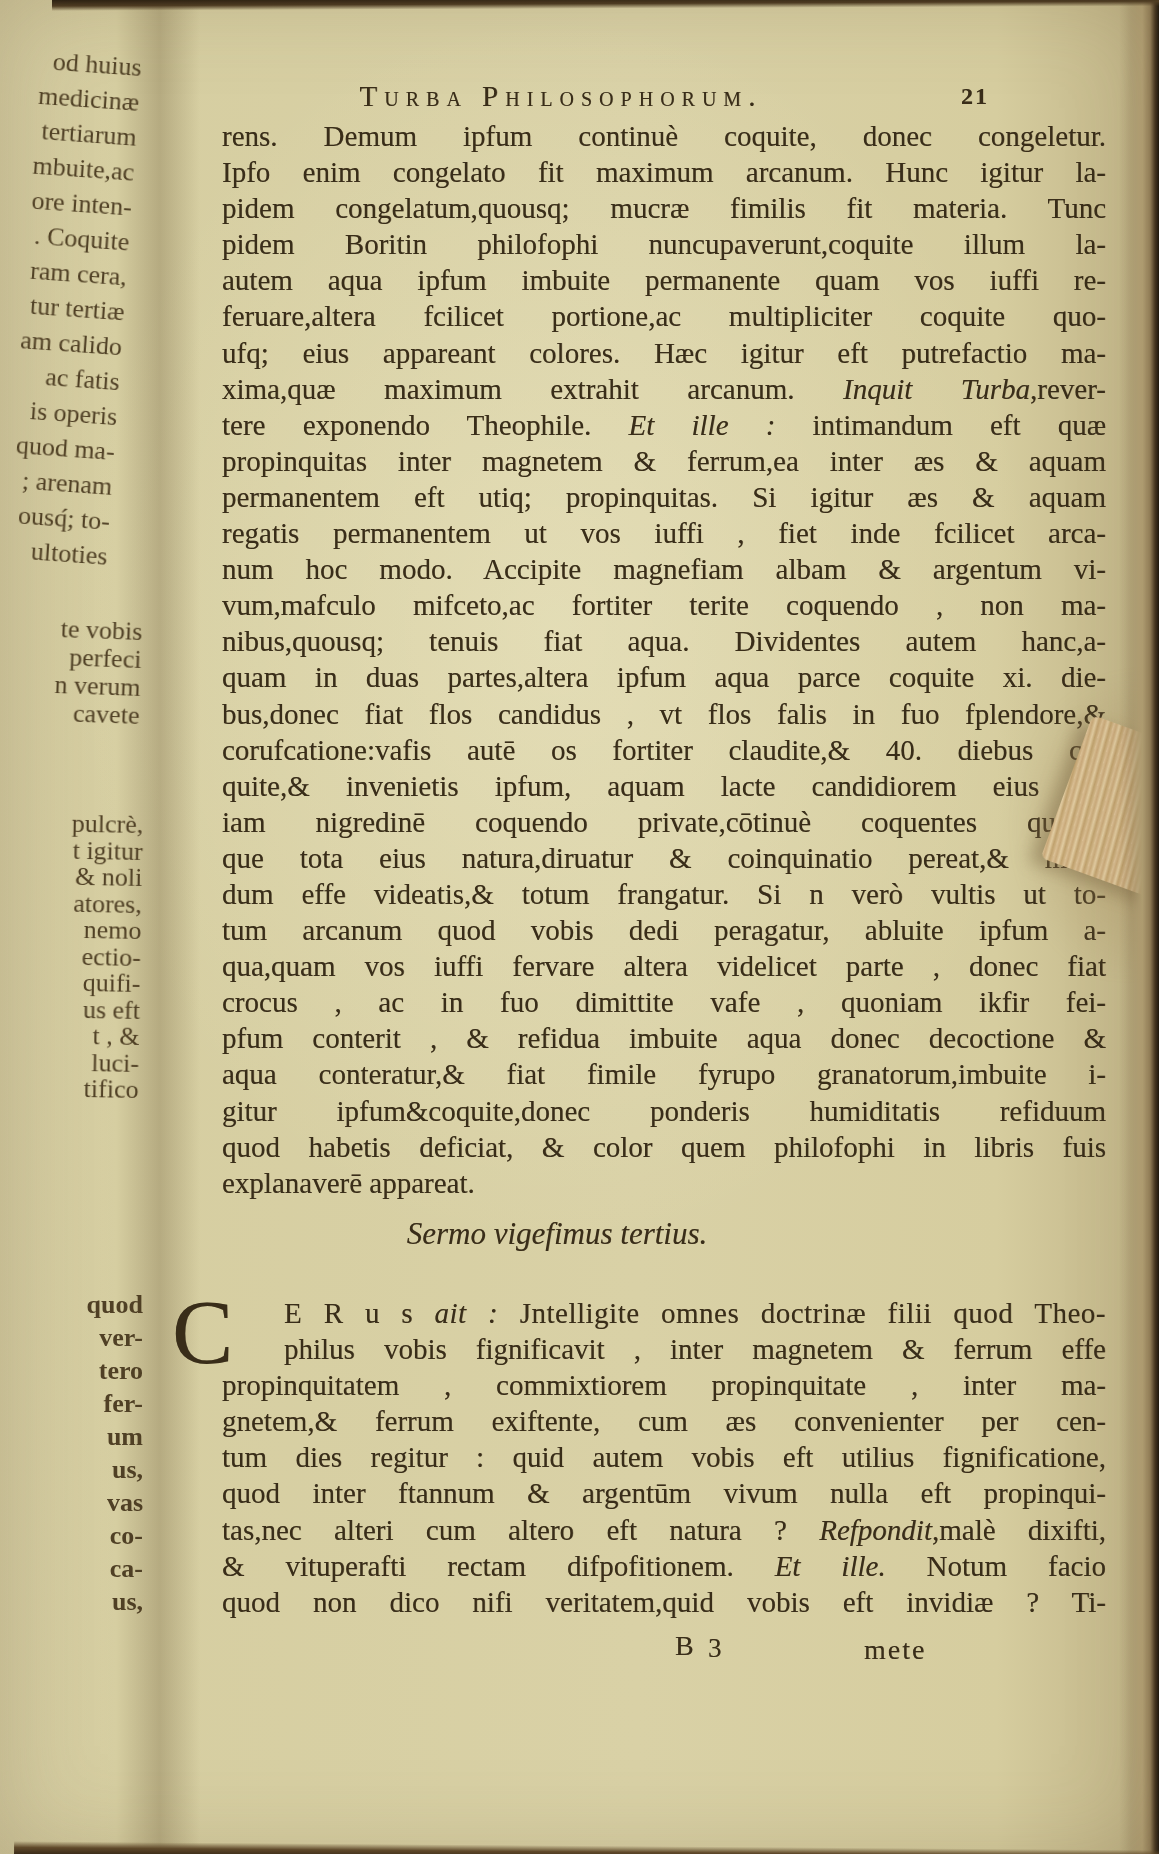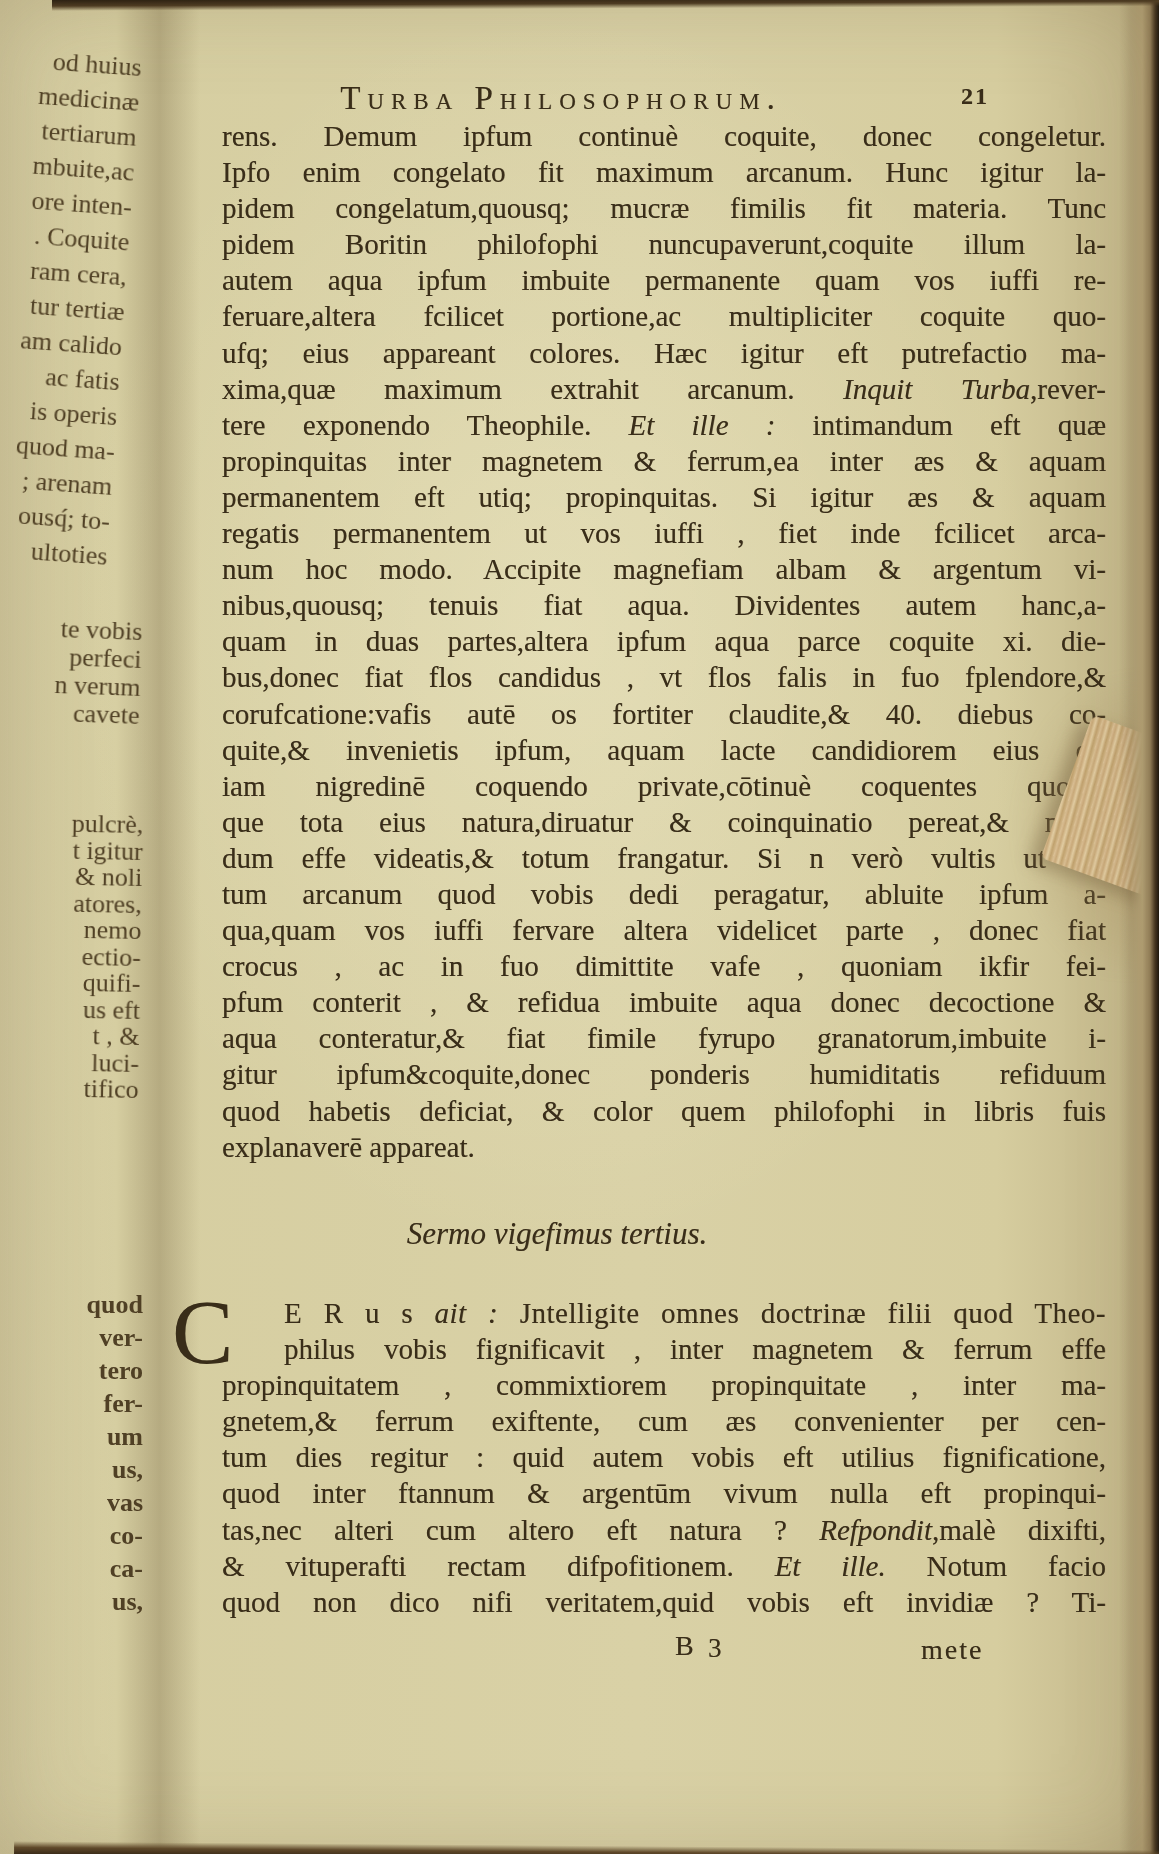--- a/index.html
+++ b/index.html
@@ -50,39 +50,39 @@
     filter:blur(.45px);opacity:.95;}
   .mg1{top:50px;line-height:35px;transform:rotate(4deg);transform-origin:100% 0;}
   .mg2{top:618px;line-height:28px;transform:rotate(2deg);transform-origin:100% 0;}
   .mg3{top:812px;line-height:26.5px;transform:rotate(1deg);transform-origin:100% 0;}
   .mg4{top:1288px;line-height:33px;font-weight:bold;}
 
   
   .text-block{position:absolute;left:178px;top:78px;width:928px;height:1700px;}
   .ink{color:#392d19;text-shadow:.3px .3px .5px rgba(57,45,25,.45);}
   .running-head{position:absolute;top:2px;left:140px;width:486px;text-align:center;
-    font-variant:small-caps;font-size:33px;letter-spacing:7px;}
+    font-variant:small-caps;font-size:29px;letter-spacing:7px;}
   .folio{position:absolute;top:5px;left:783px;font-size:24px;letter-spacing:2px;font-weight:bold;}
   .body-text{position:absolute;top:40px;left:0;width:928px;}
   .line{height:36.1px;line-height:36.1px;font-size:29px;
     text-align:justify;text-align-last:justify;overflow:visible;white-space:nowrap;margin-left:44px;}
   .body-text .line:last-child{text-align-last:left;}
   .line i{font-style:italic;}
   .sermo-heading{position:absolute;top:1138px;left:0;width:928px;
     padding-right:170px;box-sizing:border-box;text-align:center;
     font-style:italic;font-size:31px;}
   .drop-cap{position:absolute;top:1208px;left:-6px;font-size:92px;line-height:92px;
     font-weight:normal;}
   .section-lines{position:absolute;top:1217px;left:0;width:928px;}
   .section-lines .line:nth-child(-n+2){padding-left:62px;box-sizing:border-box;}
   .section-lines .line:first-child{letter-spacing:.5px;}
   .footer-row{position:absolute;top:1552px;left:0;width:928px;height:40px;}
   .sig{position:absolute;left:497px;font-size:28px;}
   .sig-num{position:absolute;left:530px;top:3px;font-size:27px;}
-  .catchword{position:absolute;left:743px;top:4px;font-size:28px;letter-spacing:2px;}
+  .catchword{position:absolute;left:686px;top:4px;font-size:28px;letter-spacing:2px;}
 </style>
 </head>
 <body>
 
 <div class="strip-light"></div>
 <div class="gutter-shadow"></div>
 
 <div class="margin-col">
   <div class="margin-group mg1">
       <div>od huius</div>
@@ -145,20 +145,21 @@
       <div class="line">pidem Boritin philofophi nuncupaverunt,coquite illum la-</div>
       <div class="line">autem aqua ipfum imbuite permanente quam vos iuffi re-</div>
       <div class="line">feruare,altera fcilicet portione,ac multipliciter coquite quo-</div>
       <div class="line">ufq; eius appareant colores.  Hæc igitur eft putrefactio ma-</div>
       <div class="line">xima,quæ maximum extrahit arcanum. <i>Inquit Turba</i>,rever-</div>
       <div class="line">tere exponendo Theophile.  <i>Et ille :</i> intimandum eft quæ</div>
       <div class="line">propinquitas inter magnetem &amp; ferrum,ea inter æs &amp; aquam</div>
       <div class="line">permanentem eft utiq; propinquitas.  Si igitur æs &amp; aquam</div>
       <div class="line">regatis permanentem ut vos iuffi , fiet inde fcilicet arca-</div>
       <div class="line">num hoc modo. Accipite magnefiam albam &amp; argentum vi-</div>
+      <div class="line">vum,mafculo mifceto,ac fortiter terite coquendo ,  non ma-</div>
       <div class="line">nibus,quousq; tenuis fiat aqua.  Dividentes autem hanc,a-</div>
       <div class="line">quam in duas partes,altera ipfum aqua parce coquite xi. die-</div>
       <div class="line">bus,donec fiat flos candidus , vt flos falis in fuo fplendore,&amp;</div>
       <div class="line">corufcatione:vafis autē os fortiter claudite,&amp; 40. diebus co-</div>
       <div class="line">quite,&amp; invenietis ipfum, aquam lacte candidiorem eius et-</div>
       <div class="line">iam nigredinē coquendo private,cōtinuè coquentes quous-</div>
       <div class="line">que tota eius natura,diruatur &amp; coinquinatio pereat,&amp; mun-</div>
       <div class="line">dum effe videatis,&amp; totum frangatur.  Si n verò vultis ut to-</div>
       <div class="line">tum arcanum quod vobis dedi peragatur, abluite ipfum a-</div>
       <div class="line">qua,quam vos iuffi fervare altera videlicet parte , donec fiat</div>

